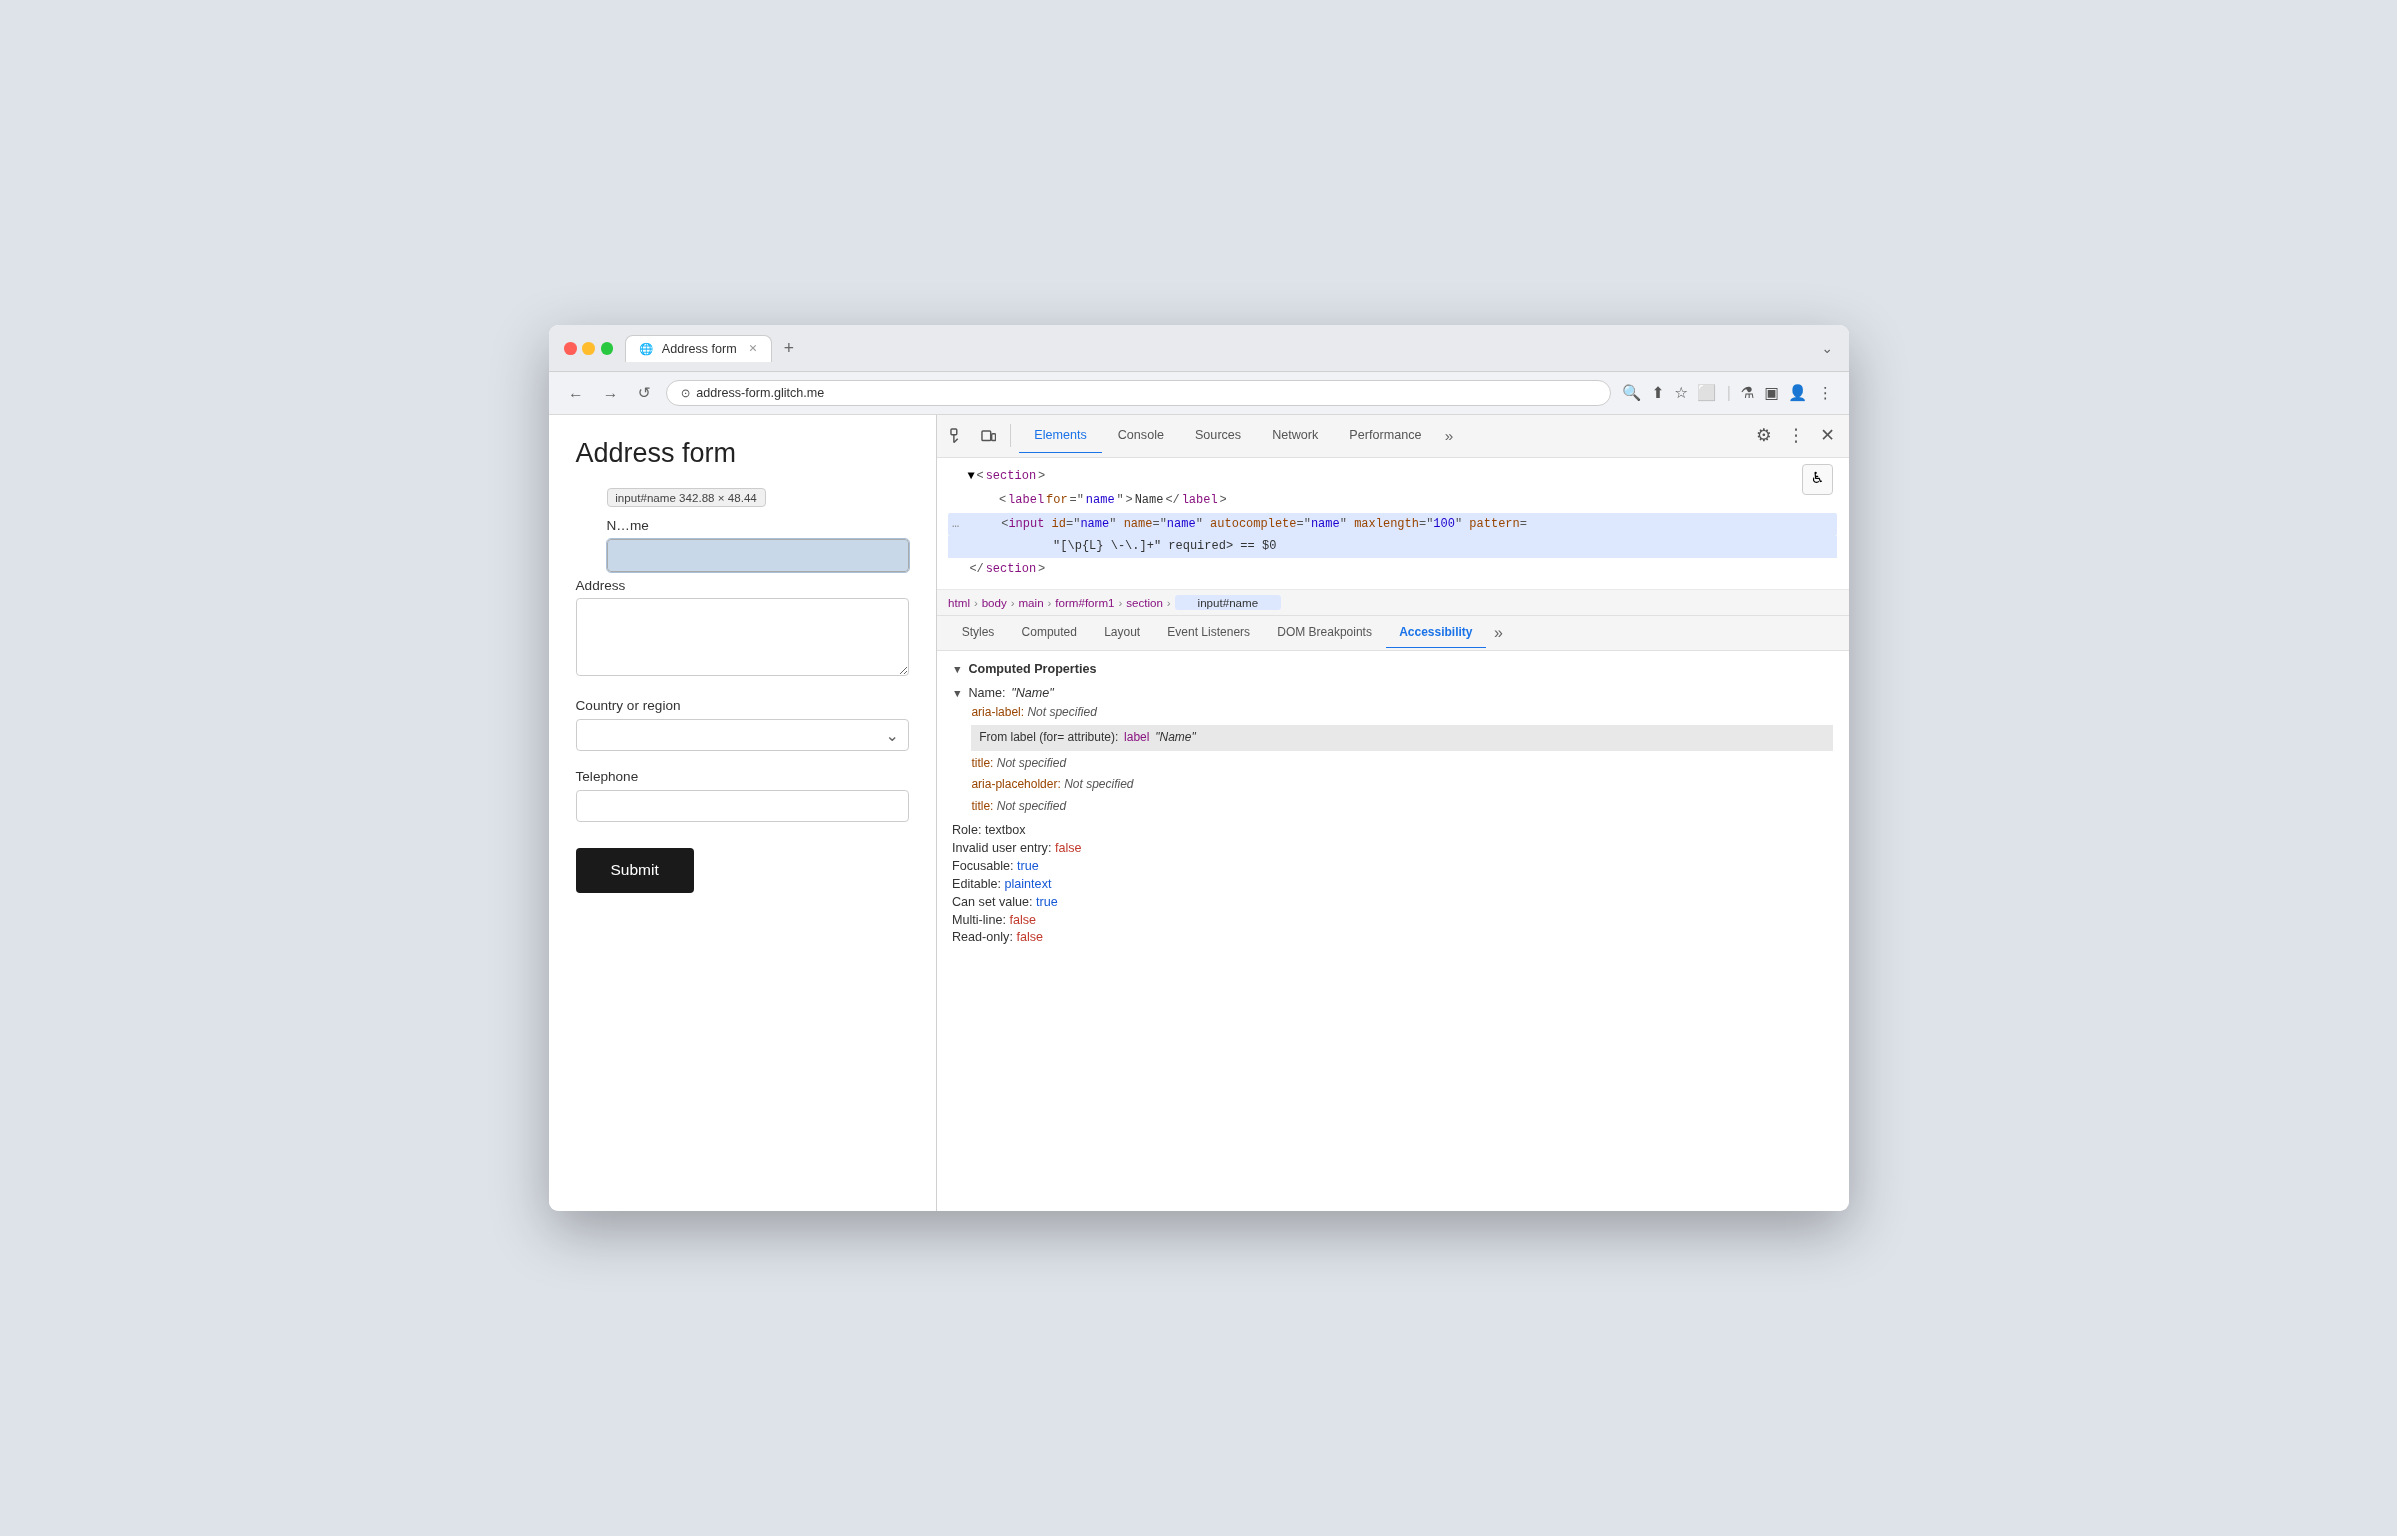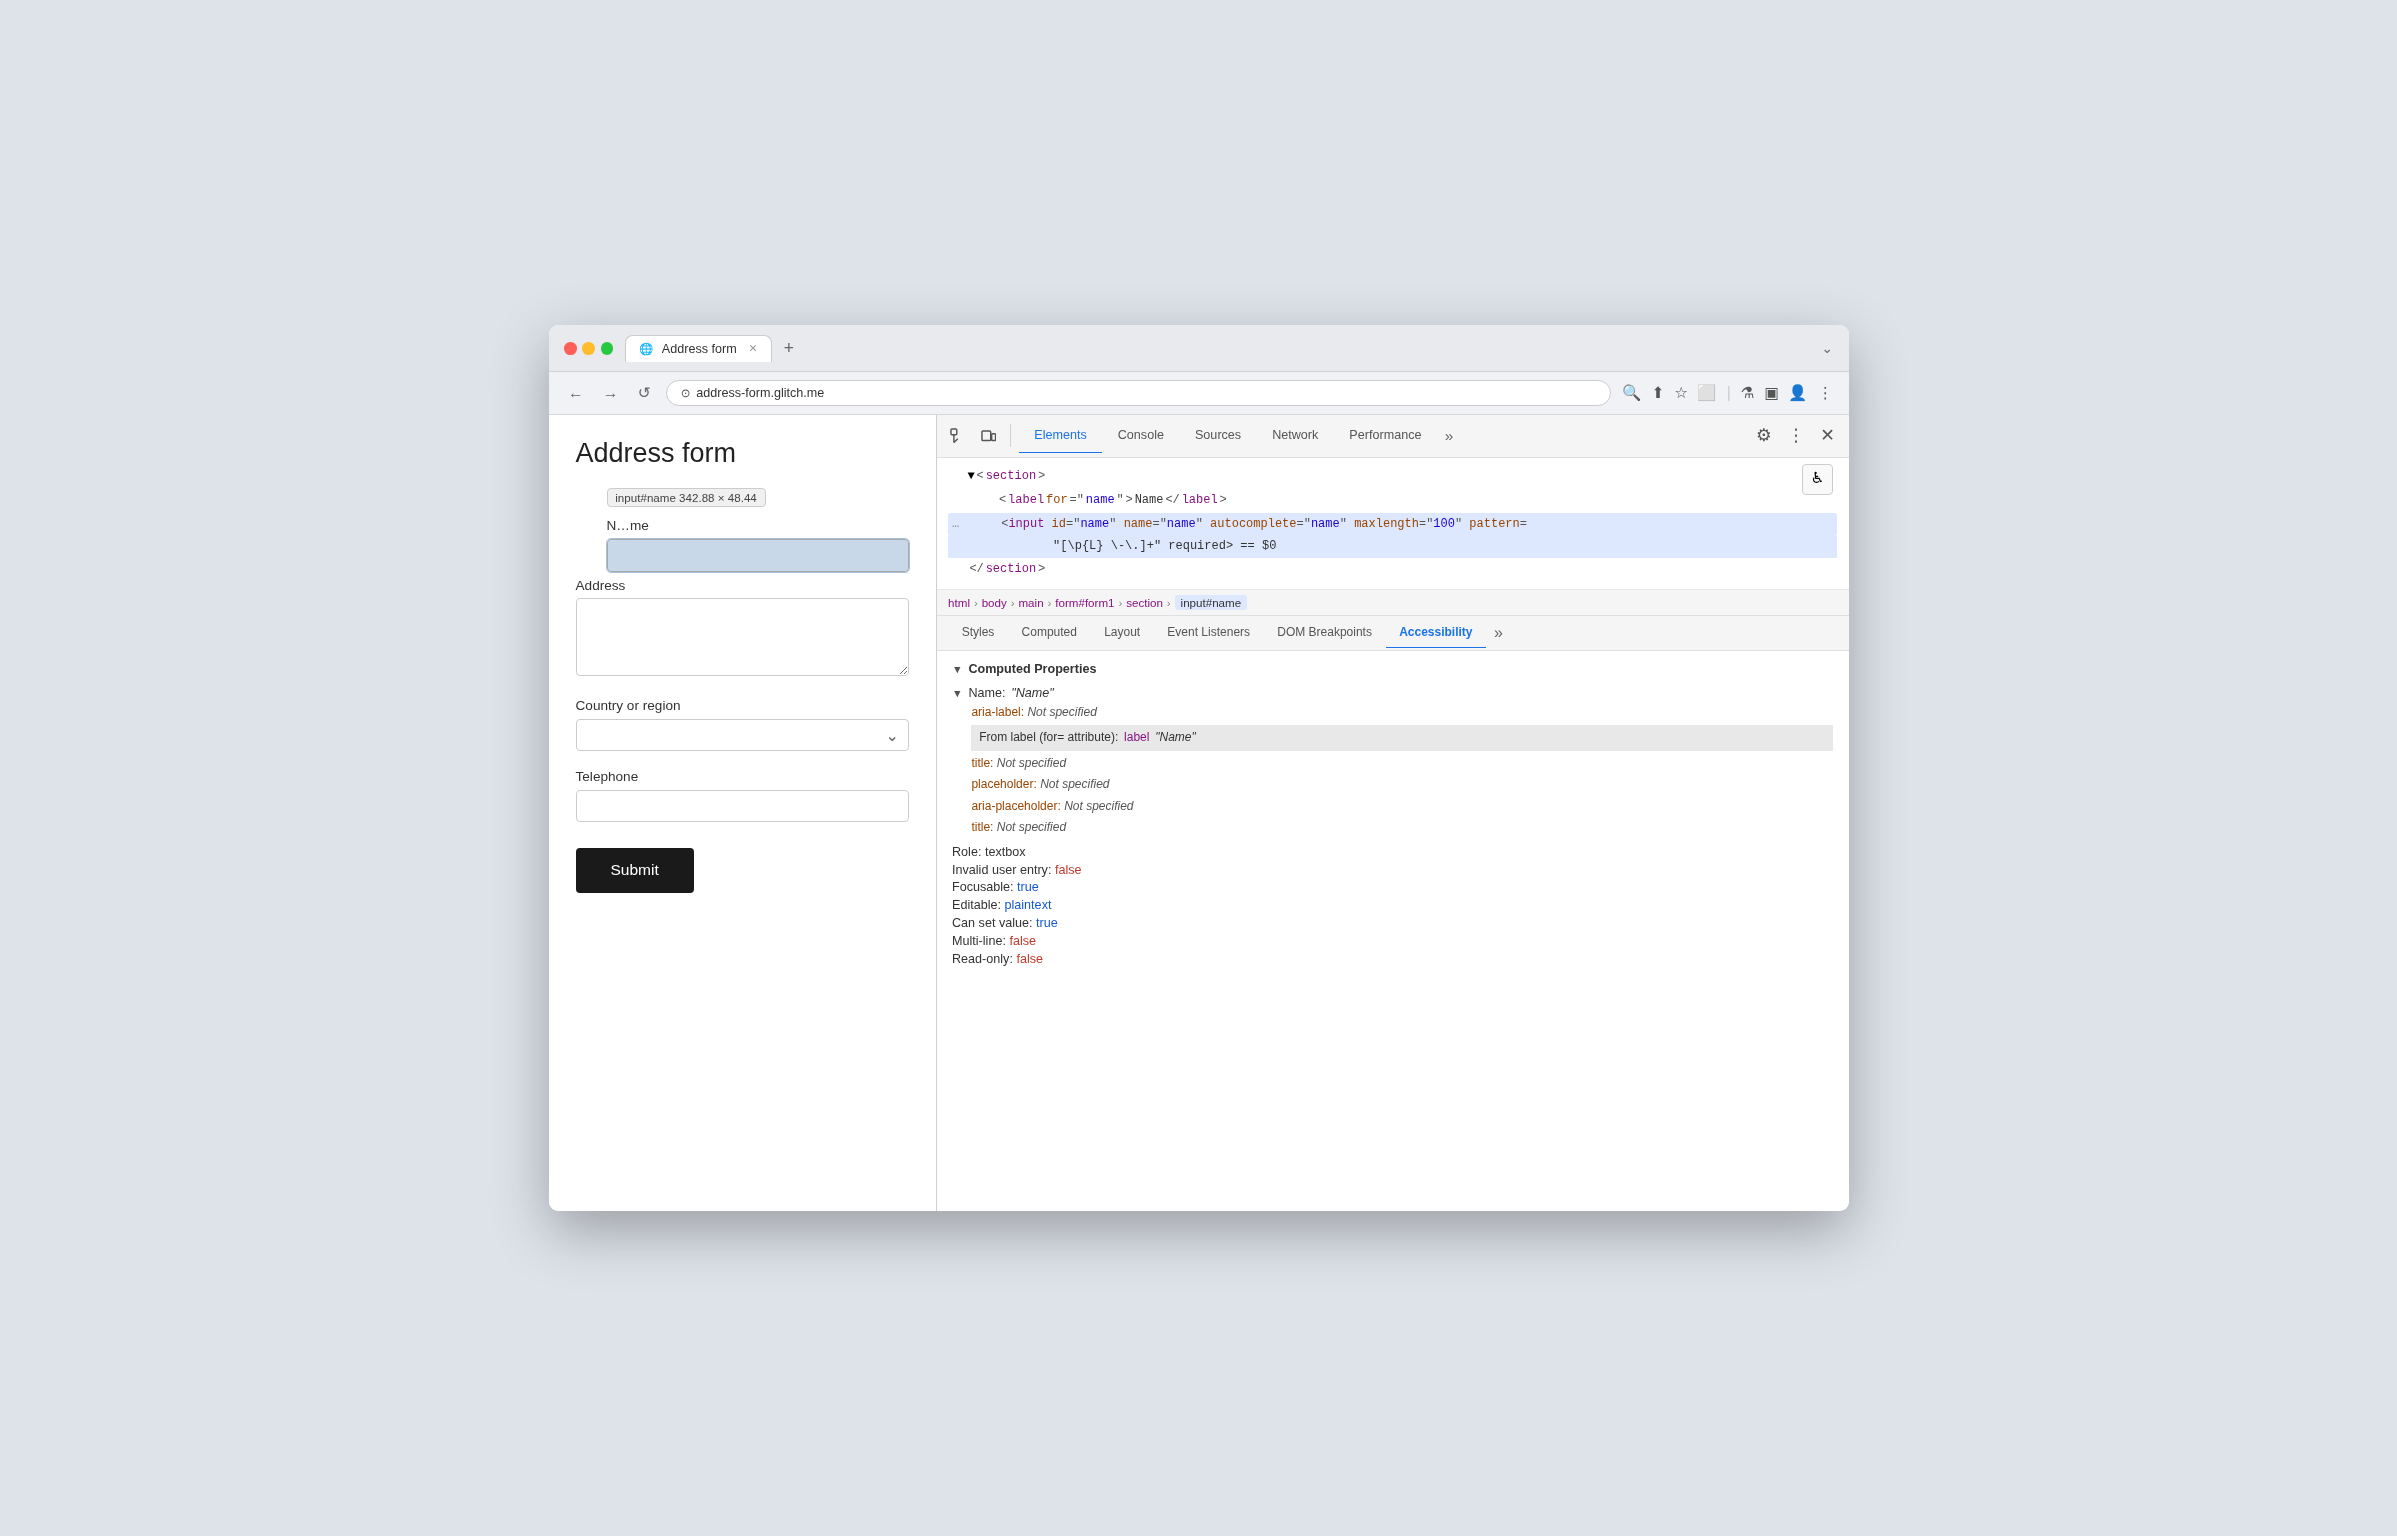--- a/index.html
+++ b/index.html
@@ -332,21 +332,21 @@
       align-items: center;
       gap: 3.9px;
       font-size: 11.6px;
     }
     .breadcrumb-item {
       color: #881280;
       cursor: pointer;
     }
     .breadcrumb-item.highlighted {
       background: #dde8ff;
-      padding: 1px 6px;
+      padding: 1px 23px;
       border-radius: 2.9px;
       color: #333;
     }
     .breadcrumb-sep { color: #888; }
 
     
     .bottom-tabs {
       display: flex;
       align-items: center;
       border-bottom: 1px solid #e0e0e0;
@@ -623,24 +623,20 @@
             <div class="prop-highlighted-row">
               <span>From label (for= attribute):</span>
               <span class="prop-label-tag"> label</span>
               <span class="prop-label-value"> "Name"</span>
             </div>
             <div>
               <span class="prop-attr-name">title:</span>
               <span class="prop-attr-value"> Not specified</span>
             </div>
             <div>
-              <span class="prop-attr-name">placeholder:</span>
-              <span class="prop-attr-value"> Not specified</span>
-            </div>
-            <div>
               <span class="prop-attr-name">aria-placeholder:</span>
               <span class="prop-attr-value"> Not specified</span>
             </div>
             <div>
               <span class="prop-attr-name">title:</span>
               <span class="prop-attr-value"> Not specified</span>
             </div>
           </div>
         </div>
 

